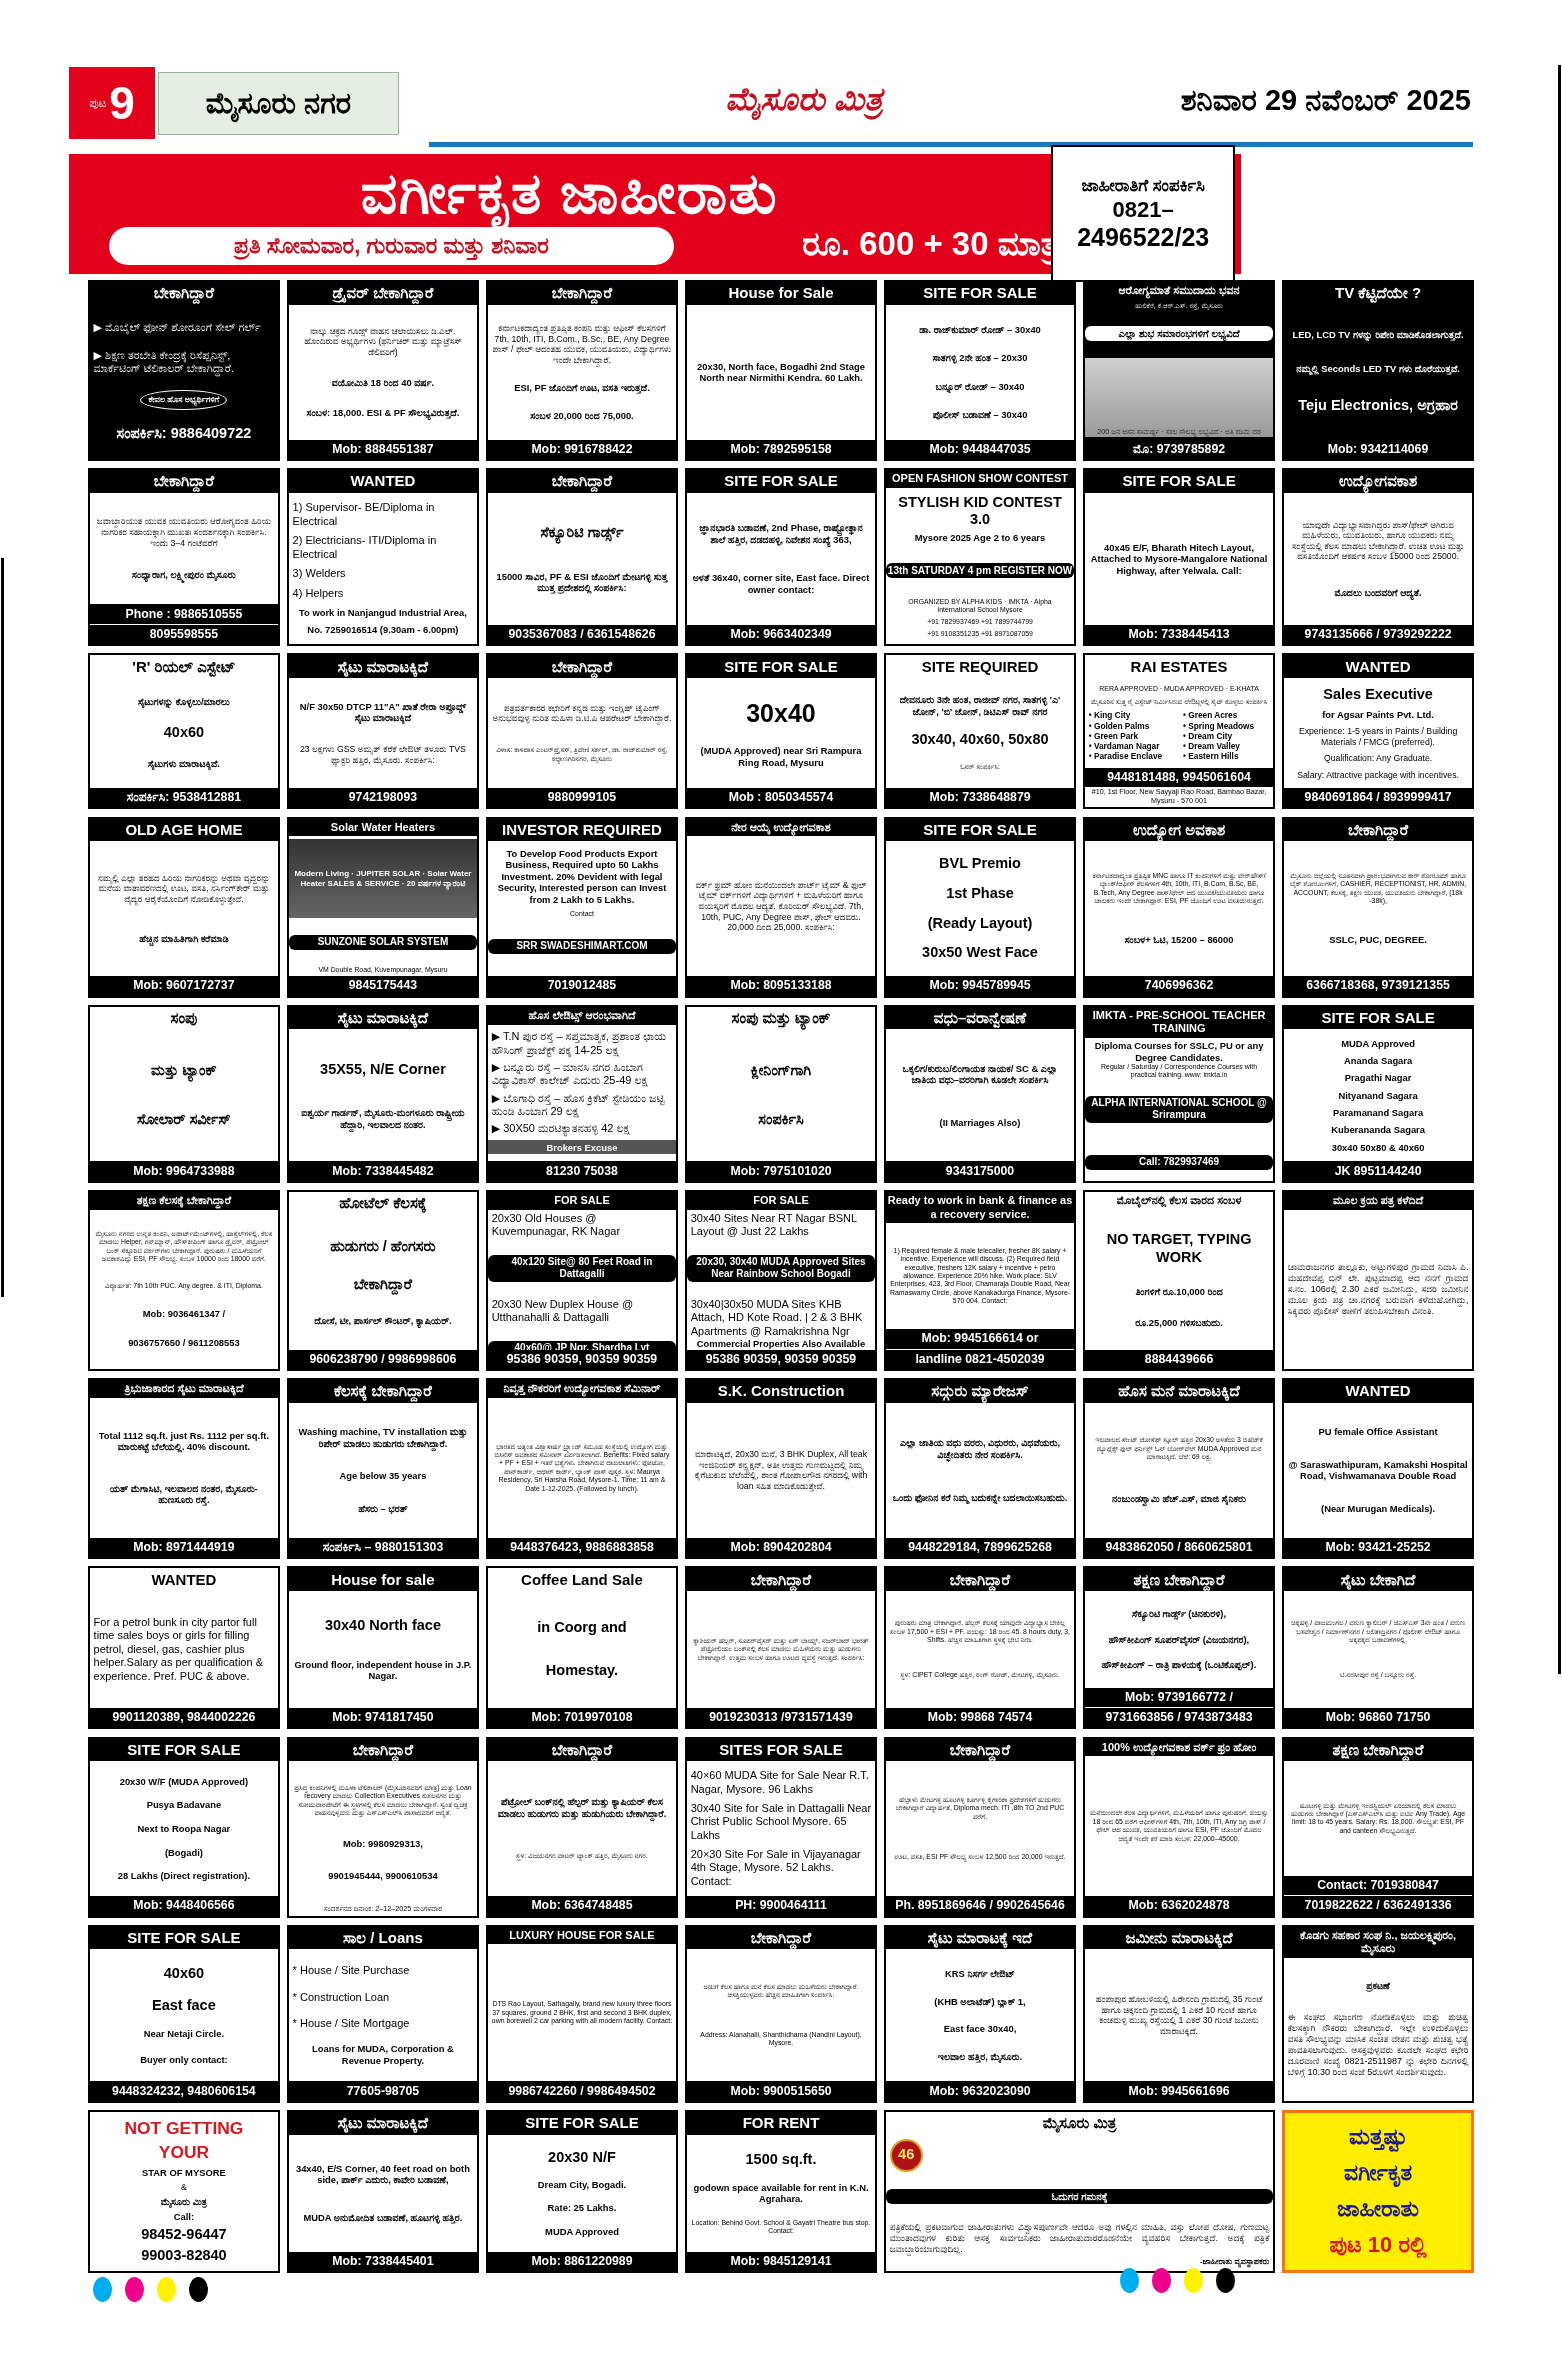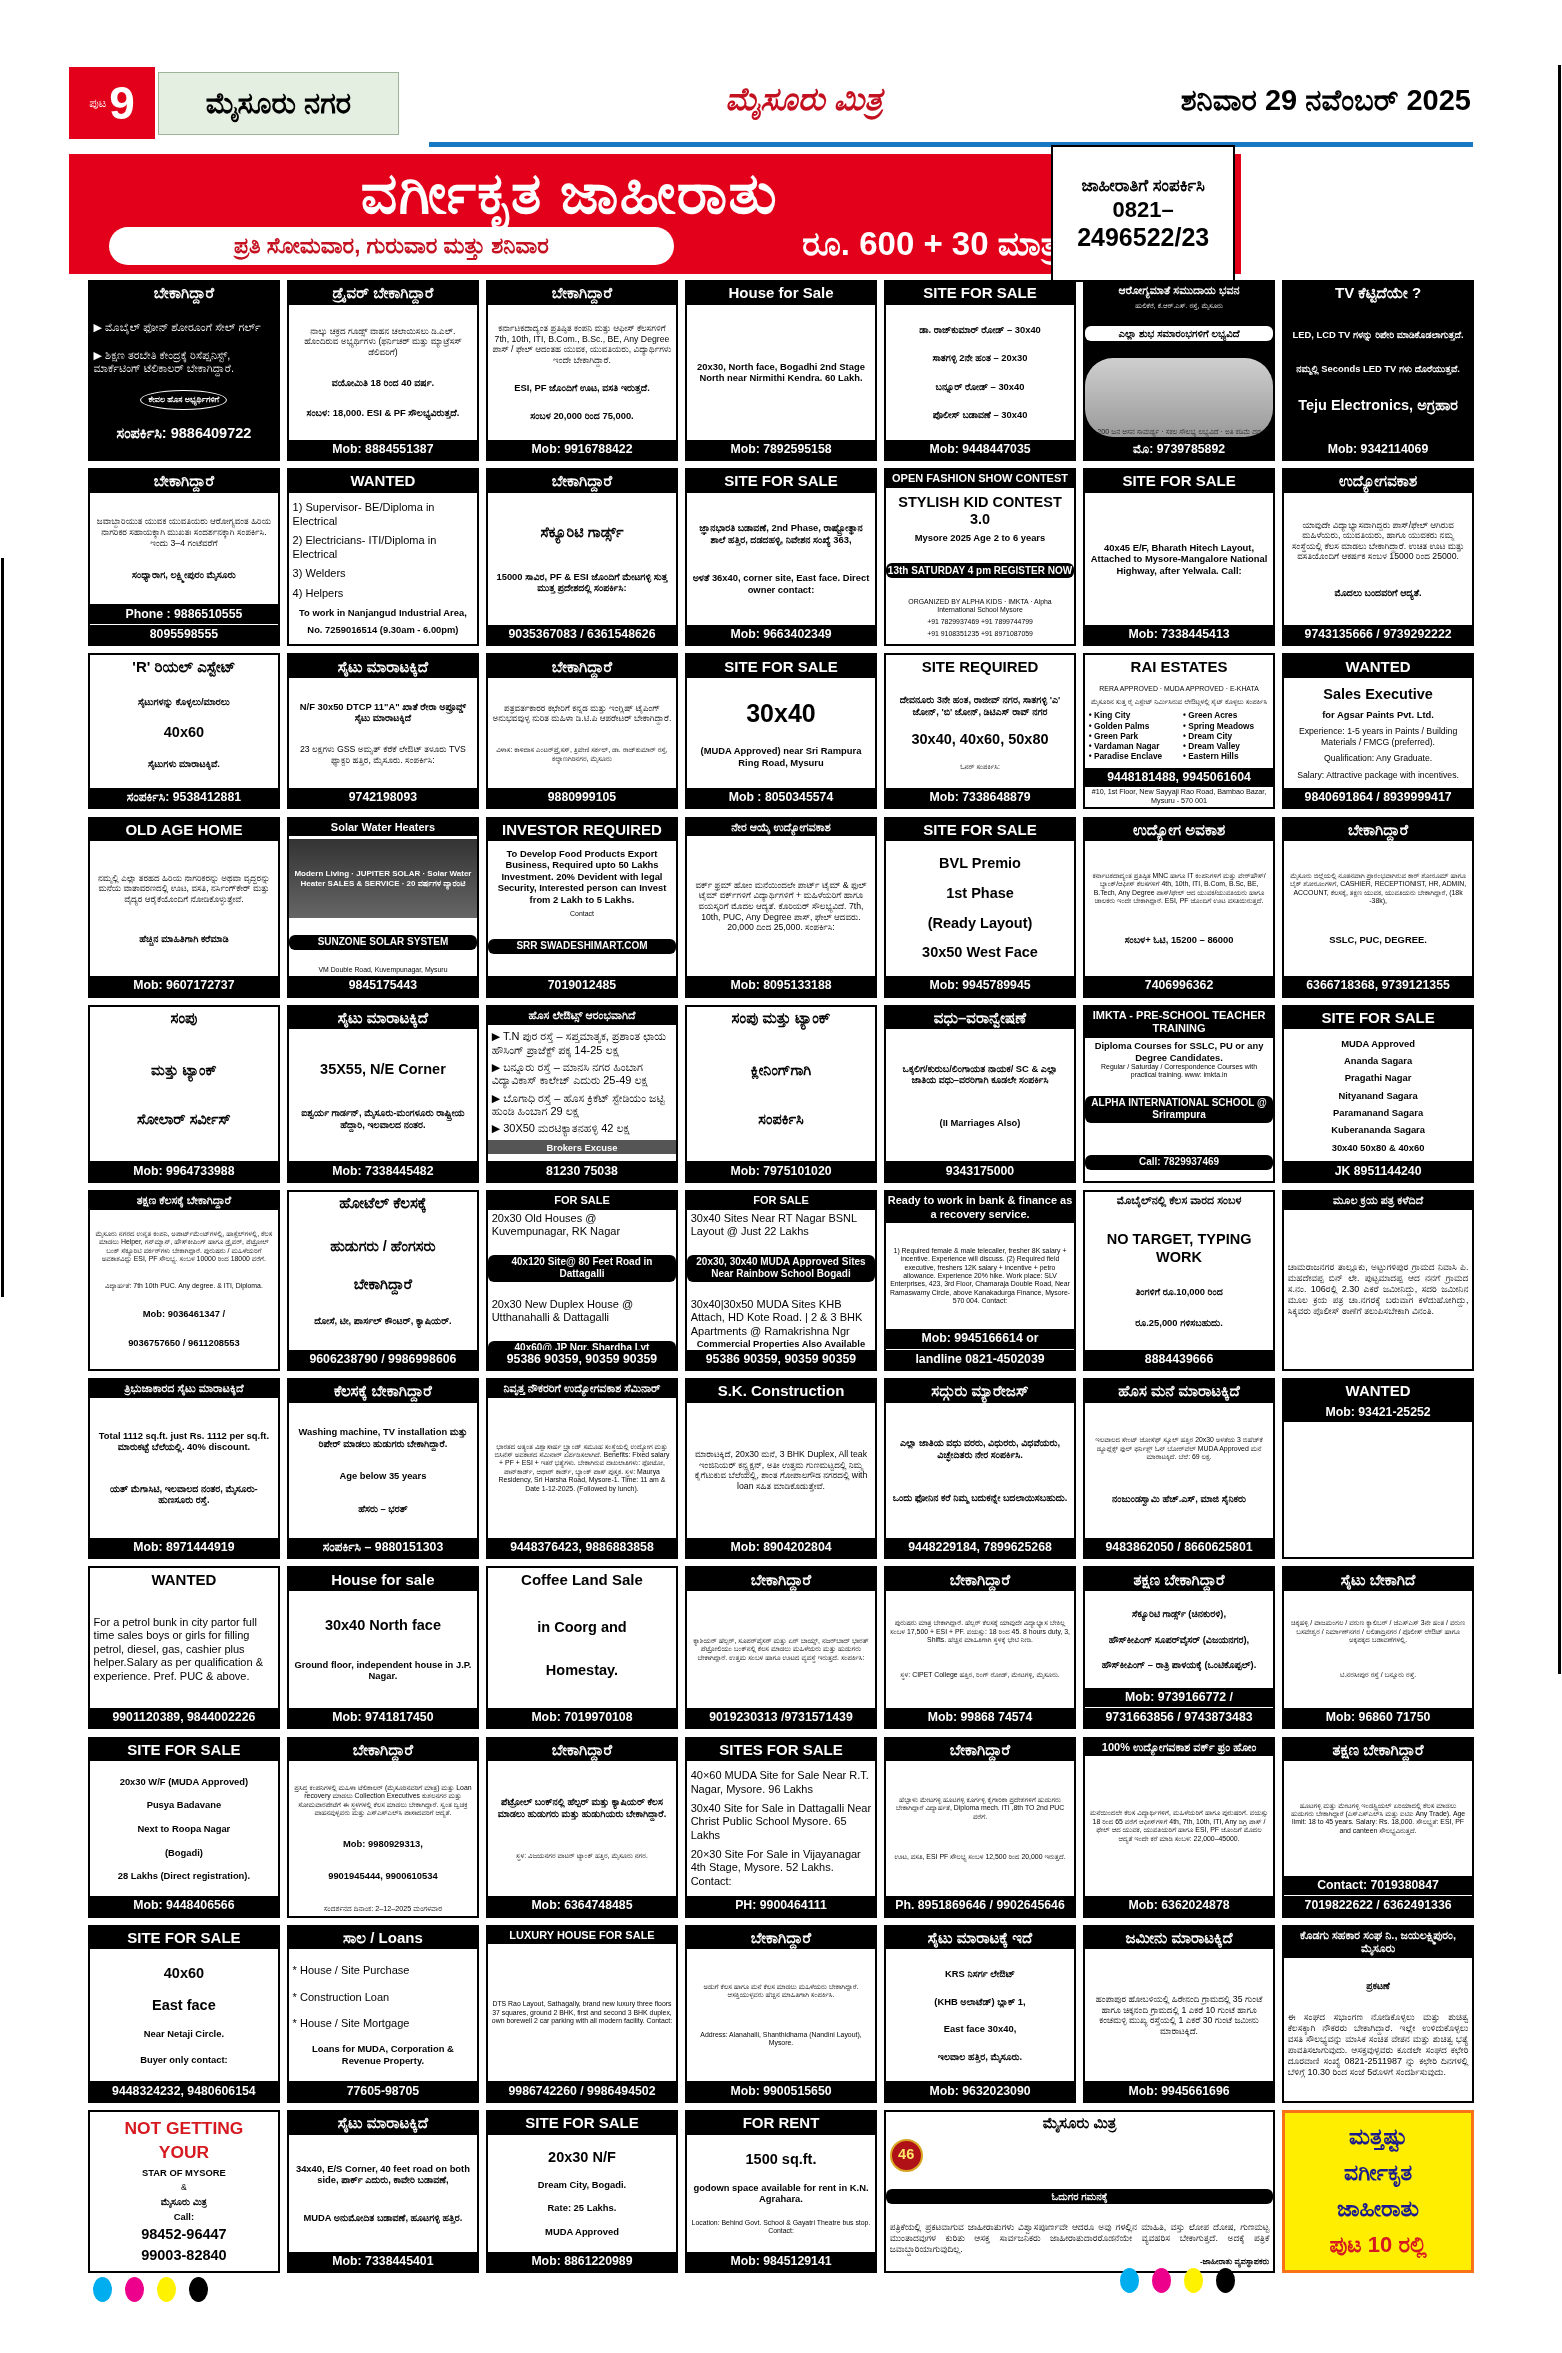--- a/index.html
+++ b/index.html
@@ -58,21 +58,21 @@
   .p-blue{color:#1b1b8e;font-weight:bold;font-size:22px;}
   .p-redbig{color:#d61920;font-weight:bold;font-size:22px;}
   .p-li{text-align:left;font-size:11px;}
   .p-cols{column-count:2;text-align:left;font-size:8.3px;font-weight:bold;white-space:pre-line;}
   .p-just{text-align:justify;font-size:9px;}
   .p-right{text-align:right;font-size:8px;font-weight:bold;}
   .p-oval{border:1.4px solid #fff;border-radius:50%;align-self:center;padding:4.3px 7.2px;font-size:8px;font-weight:bold;}
   .p-badge{align-self:flex-start;width:29px;height:29px;border-radius:50%;background:#b01116;color:#ffe96a;
            font-weight:bold;font-size:14.5px;display:flex;align-items:center;justify-content:center;border:2.2px solid #d8a523;}
   .p-photo{flex:1;background:linear-gradient(#cfcfcf,#9a9a9a);margin:0.7px -3.6px;min-height:29px;
-           display:flex;align-items:flex-end;justify-content:center;color:#222;font-size:7.2px;border-radius:28px;}
+           display:flex;align-items:flex-end;justify-content:center;color:#222;font-size:7.2px;}
   .p-photo-dark{flex:1;background:linear-gradient(#333,#666);margin:0.7px -3.6px;min-height:29px;color:#fff;
            display:flex;flex-direction:column;justify-content:space-evenly;font-size:8px;font-weight:bold;}
   
   .dots{position:absolute;display:flex;gap:13px;}
   .dot{width:19px;height:25px;border-radius:50%;}
   .masthead,.banner-title,.section-box{white-space:nowrap;}
 </style>
 </head>
 <body>
 
@@ -529,20 +529,25 @@
       <div class="ad">
         <div class="ad-h">ಹೊಸ ಮನೆ ಮಾರಾಟಕ್ಕಿದೆ</div>
         <div class="ad-body">
           <div class="p-sub">ಇಲವಾಲದ ಸೇಂಟ್ ಜೋಸೆಫ್ ಸ್ಕೂಲ್ ಹತ್ತಿರ 20x30 ಅಳತೆಯ 3 ಬಿಹೆಚ್‌ಕೆ ಡ್ಯೂಪ್ಲೆಕ್ಸ್ ಫುಲ್ ಫರ್ನಿಶ್ಡ್ ಓನ್ ಬೋರ್‌ವೆಲ್ MUDA Approved ಮನೆ ಮಾರಾಟಕ್ಕಿದೆ. ಬೆಲೆ: 69 ಲಕ್ಷ.</div>
           <div class="p-b">ನಂಜುಂಡಸ್ವಾಮಿ ಹೆಚ್.ಎಸ್, ಮಾಜಿ ಸೈನಿಕರು</div>
         </div>
         <div class="ad-ph">9483862050 / 8660625801</div>
       </div>
       <div class="ad">
         <div class="ad-h">WANTED</div>
+        <div class="ad-body">
+          <div class="p-b">PU female Office Assistant</div>
+          <div class="p-b">@ Saraswathipuram, Kamakshi Hospital Road, Vishwamanava Double Road</div>
+          <div class="p-b">(Near Murugan Medicals).</div>
+        </div>
         <div class="ad-ph">Mob: 93421-25252</div>
       </div>
       <div class="ad">
         <div class="ad-h plain">WANTED</div>
         <div class="ad-body">
           <div class="p-li">For a petrol bunk in city partor full time sales boys or girls for filling petrol, diesel, gas, cashier plus helper.Salary as per qualification &amp; experience. Pref. PUC &amp; above.</div>
         </div>
         <div class="ad-ph">9901120389, 9844002226</div>
       </div>
       <div class="ad">

